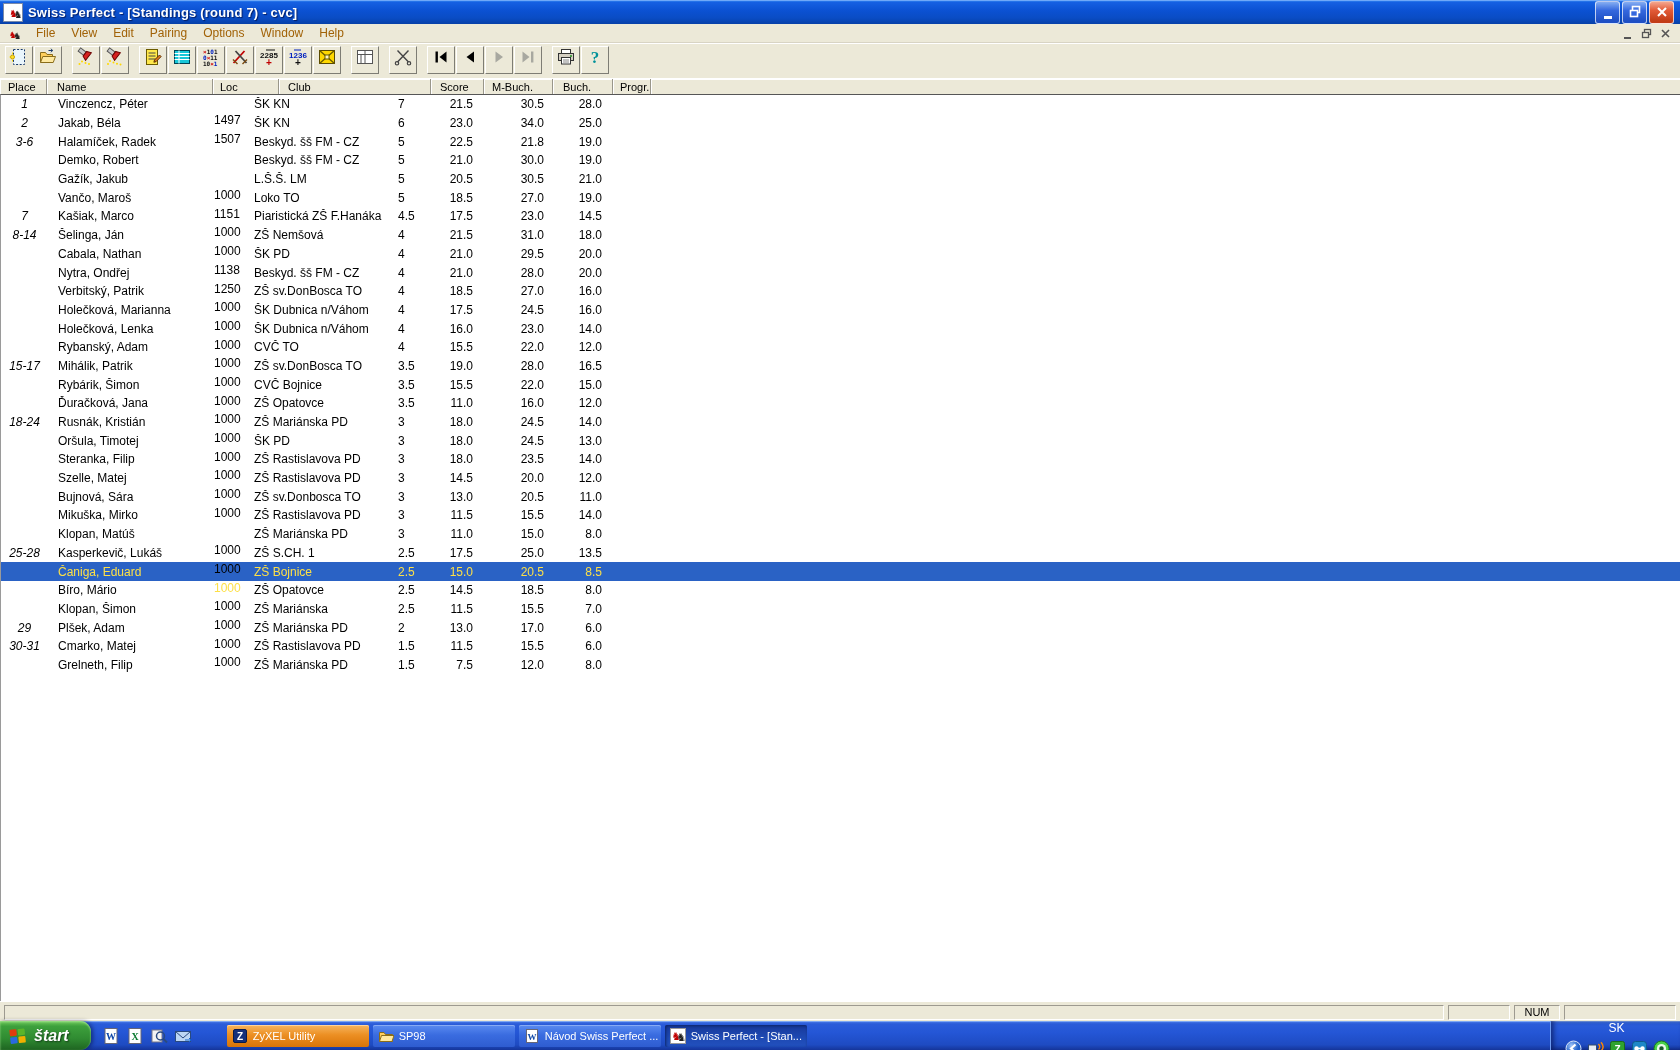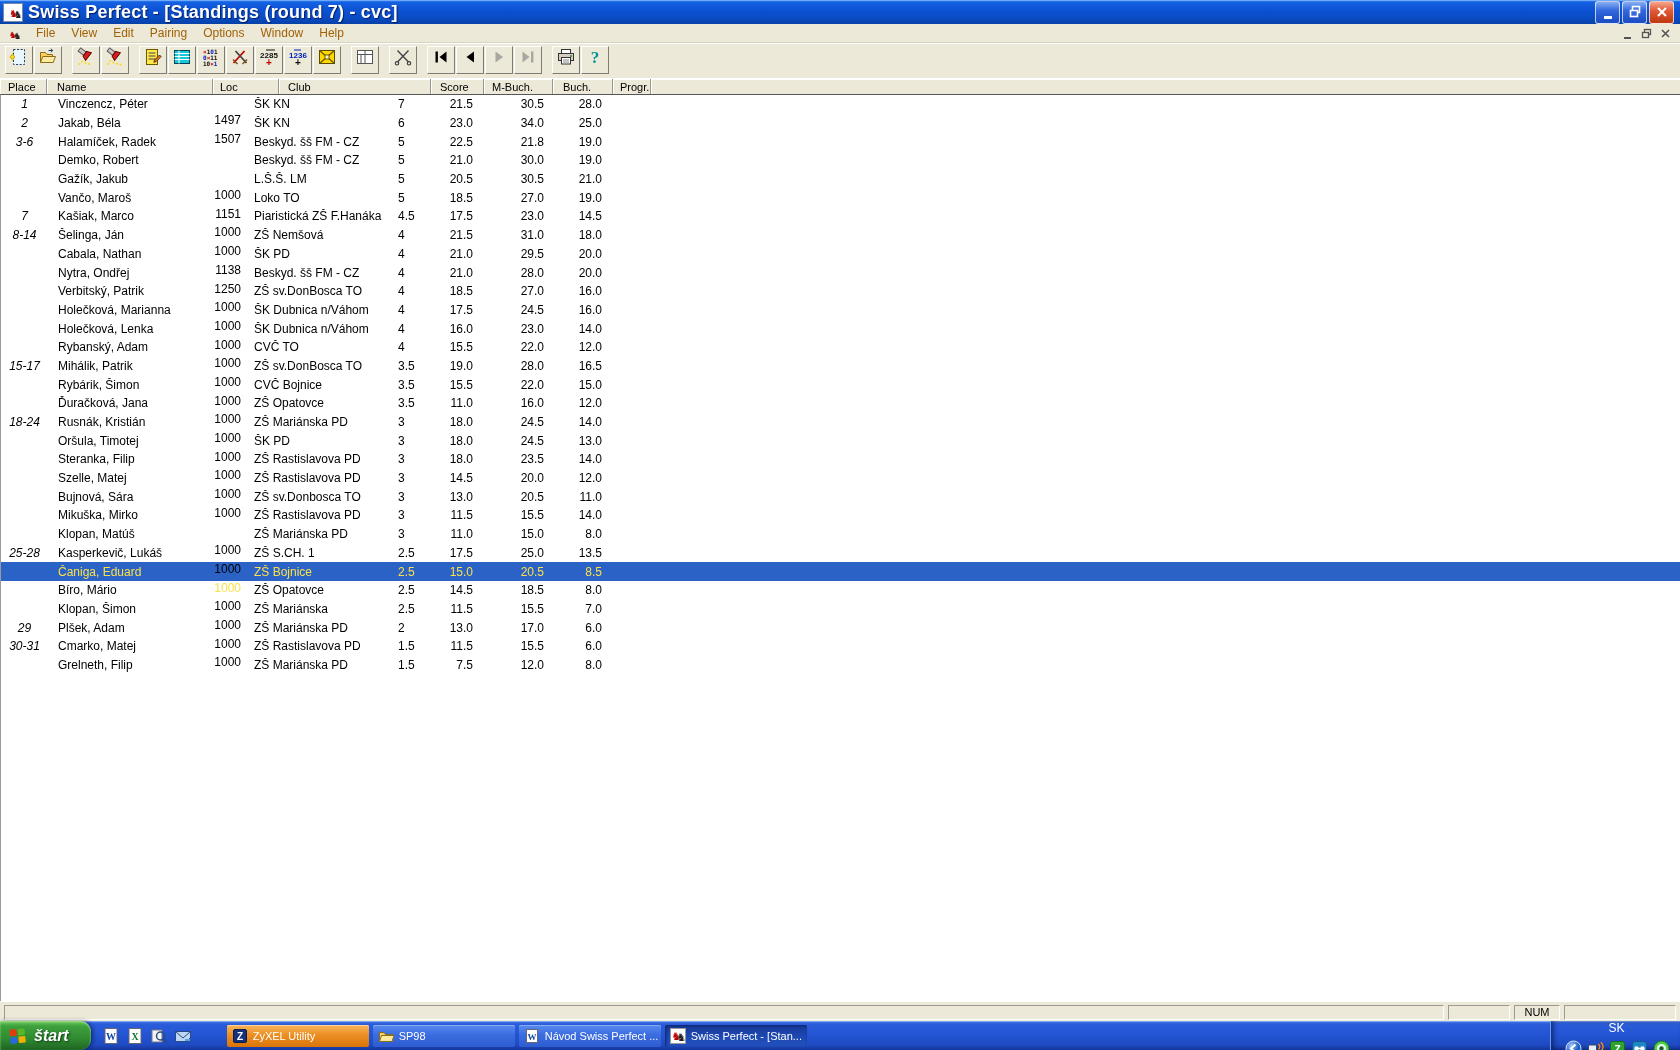--- a/index.html
+++ b/index.html
@@ -5,21 +5,21 @@
   html,body{margin:0;padding:0;}
   body{width:1680px;height:1050px;overflow:hidden;position:relative;background:#fff;
        font-family:"Liberation Sans",sans-serif;-webkit-font-smoothing:antialiased;}
 
   
   .titlebar{position:absolute;top:0;left:0;right:0;height:24px;display:flex;align-items:center;
     background:linear-gradient(180deg,#3E92F5 0%,#1560E2 10%,#0B51D2 45%,#0A4CC4 75%,#0740A8 100%);
     box-shadow:inset 0 1px 0 #6FA9F8;padding-left:3px;}
   .app-icon{width:18px;height:17px;background:#fff;border:1px solid #7a8aa8;margin-right:5px;
     display:flex;align-items:center;justify-content:center;overflow:hidden;}
-  .title-text{color:#fff;font-weight:bold;font-size:18px;text-shadow:1px 1px 1px rgba(0,10,60,.7);letter-spacing:.2px;}
+  .title-text{color:#fff;font-weight:bold;font-size:13px;text-shadow:1px 1px 1px rgba(0,10,60,.7);letter-spacing:.2px;}
   .win-btns{margin-left:auto;display:flex;gap:2px;padding-right:6px;}
   .wbtn{width:23px;height:21px;border-radius:3px;border:1px solid rgba(255,255,255,.7);
     display:flex;align-items:center;justify-content:center;}
   .wbtn.b-min,.wbtn.b-restore{background:linear-gradient(180deg,#86AEF2 0%,#3568DE 40%,#1E4FC4 90%);}
   .wbtn.b-close{background:linear-gradient(180deg,#F4A68E 0%,#E25B38 40%,#C23C16 90%);}
 
   
   .menubar{position:absolute;top:24px;left:0;right:0;height:18px;background:#ECE9D8;
     display:flex;align-items:center;border-bottom:1px solid #D8D4C4;}
   .sysicon{width:18px;height:15px;margin:0 6px 0 4px;display:flex;align-items:center;justify-content:center;}
@@ -50,21 +50,21 @@
   .h7{width:38px;padding-left:7px;}
   .hfill{flex:1;border-right:none;box-shadow:inset 1px 1px 0 #FFFFFF;}
 
   
   .list{position:absolute;top:94px;left:0;right:0;height:907px;background:#fff;
     border-top:1px solid #565656;border-left:1px solid #9a9a9a;box-sizing:border-box;}
   .row{display:flex;height:18.7px;align-items:center;font-size:12px;white-space:nowrap;color:#000;}
   .row.sel{background:#2A62C5;color:#fde047;font-weight:normal;}
   .c0{width:47px;text-align:center;font-style:italic;}
   .c1{width:156px;padding-left:10px;overflow:hidden;}
-  .c2{width:27px;text-align:right;margin-top:32px;}
+  .c2{width:27px;text-align:left;margin-top:32px;}
   .c3{width:142px;padding-left:13px;overflow:hidden;}
   .c4{width:33px;padding-left:2px;}
   .c5{width:42px;text-align:right;}
   .c6{width:71px;text-align:right;}
   .c7{width:58px;text-align:right;}
   .cfill{flex:1;}
 
   
   .statusbar{position:absolute;top:1001px;left:0;right:0;height:20px;background:#ECE9D8;
     border-top:1px solid #fff;display:flex;align-items:center;font-size:11px;}

